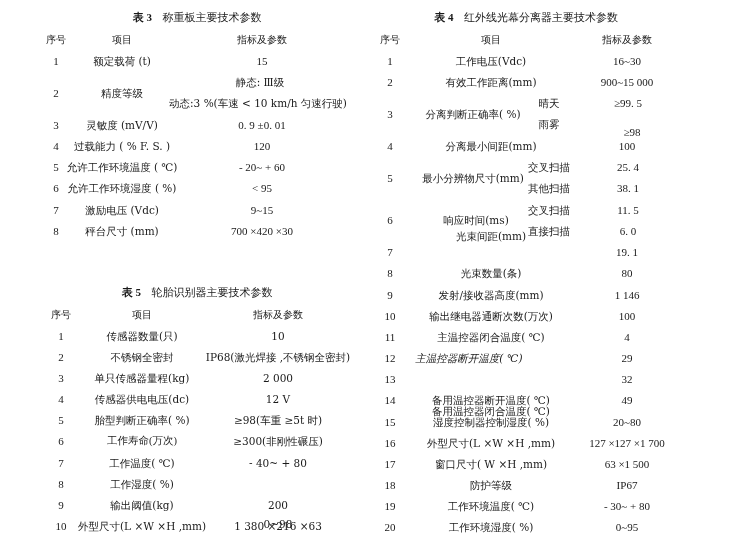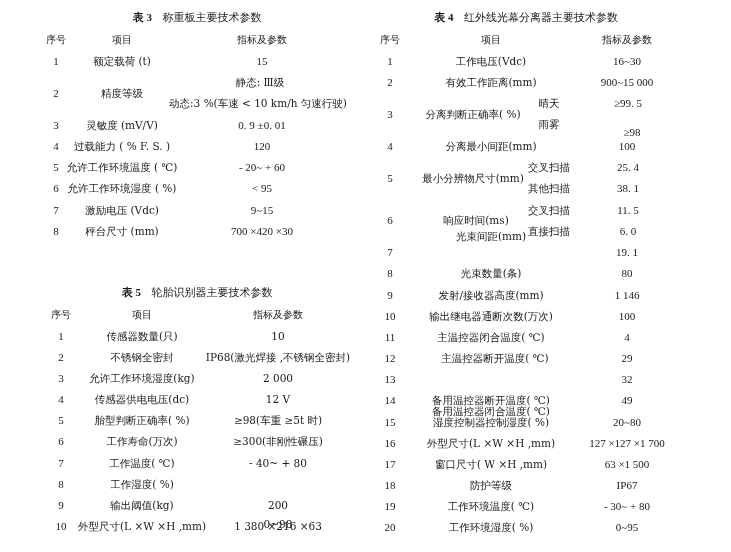--- a/index.html
+++ b/index.html
@@ -100,36 +100,36 @@
         <div class="cell" style="left: 142px; top: 336px;">传感器数量(只)</div>
         <div class="cell" style="left: 278px; top: 336px;">10</div>
       </div>
       <div>
         <div class="cell num" style="left: 61px; top: 357px;">2</div>
         <div class="cell" style="left: 142px; top: 357px;">不锈钢全密封</div>
         <div class="cell" style="left: 278px; top: 357px;">IP68(激光焊接 ,不锈钢全密封)</div>
       </div>
       <div>
         <div class="cell num" style="left: 61px; top: 378px;">3</div>
-        <div class="cell" style="left: 142px; top: 378px;">允许工作环境湿度(kg)</div>
+        <div class="cell" style="left: 142px; top: 378px;">单只传感器量程(kg)</div>
         <div class="cell" style="left: 278px; top: 378px;">2 000</div>
       </div>
       <div>
         <div class="cell num" style="left: 61px; top: 399px;">4</div>
         <div class="cell" style="left: 142px; top: 399px;">传感器供电电压(dc)</div>
         <div class="cell" style="left: 278px; top: 399px;">12 V</div>
       </div>
       <div>
         <div class="cell num" style="left: 61px; top: 420px;">5</div>
         <div class="cell" style="left: 142px; top: 420px;">胎型判断正确率( %)</div>
         <div class="cell" style="left: 278px; top: 420px;">≥98(车重 ≥5t 时)</div>
       </div>
       <div>
         <div class="cell num" style="left: 61px; top: 441px;">6</div>
-        <div class="cell" style="left: 142px; top: 441px;">工作寿命(万次)</div>
+        <div class="cell" style="left: 142px; top: 441px; font-family: Liberation Serif, serif;">工作寿命(万次)</div>
         <div class="cell" style="left: 278px; top: 441px;">≥300(非刚性碾压)</div>
       </div>
       <div>
         <div class="cell num" style="left: 61px; top: 463px;">7</div>
         <div class="cell" style="left: 142px; top: 463px;">工作温度( ℃)</div>
         <div class="cell" style="left: 278px; top: 463px;">- 40~ + 80</div>
       </div>
       <div>
         <div class="cell num" style="left: 61px; top: 484px;">8</div>
         <div class="cell" style="left: 142px; top: 484px;">工作湿度( %)</div>
@@ -204,21 +204,21 @@
         <div class="cell" style="left: 491px; top: 316px;">输出继电器通断次数(万次)</div>
         <div class="cell num" style="left: 627px; top: 316px;">100</div>
       </div>
       <div>
         <div class="cell num" style="left: 390px; top: 337px;">11</div>
         <div class="cell" style="left: 491px; top: 337px;">主温控器闭合温度( ℃)</div>
         <div class="cell num" style="left: 627px; top: 337px;">4</div>
       </div>
       <div>
         <div class="cell num" style="left: 390px; top: 358px;">12</div>
-        <div class="cell" style="left: 495px; top: 358px;">主温控器断开温度( ℃)</div>
+        <div class="cell" style="left: 469px; top: 358px; font-style: italic;">主温控器断开温度( ℃)</div>
         <div class="cell num" style="left: 627px; top: 358px;">29</div>
       </div>
       <div>
         <div class="cell num" style="left: 390px; top: 379px;">13</div>
         <div class="cell" style="left: 491px; top: 379px; margin-top: 32px;">备用温控器闭合温度( ℃)</div>
         <div class="cell num" style="left: 627px; top: 379px;">32</div>
       </div>
       <div>
         <div class="cell num" style="left: 390px; top: 400px;">14</div>
         <div class="cell" style="left: 491px; top: 400px;">备用温控器断开温度( ℃)</div>

